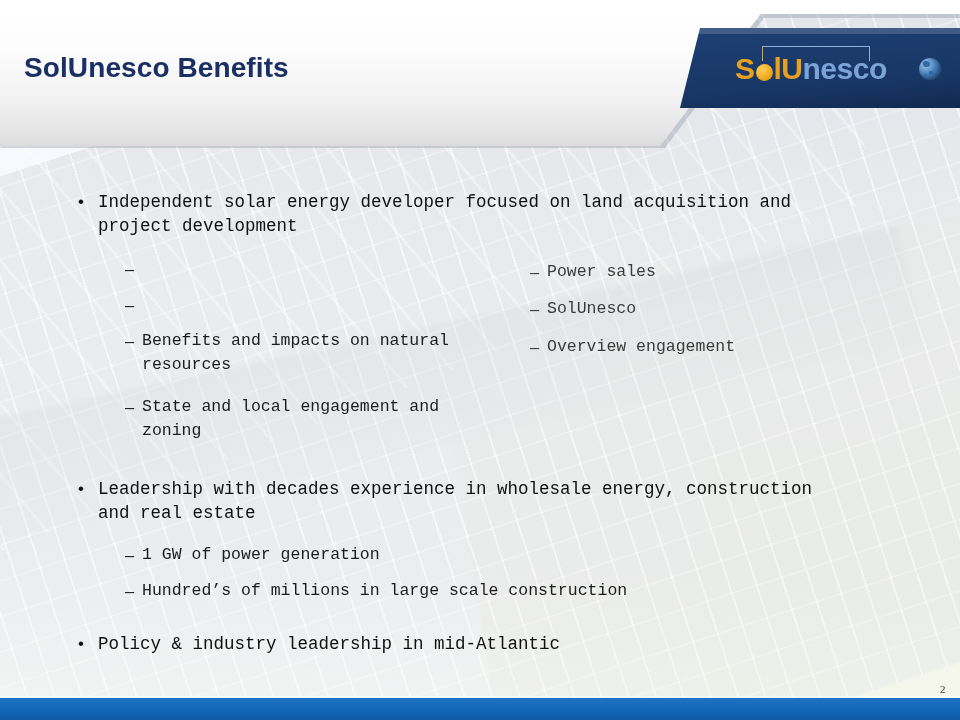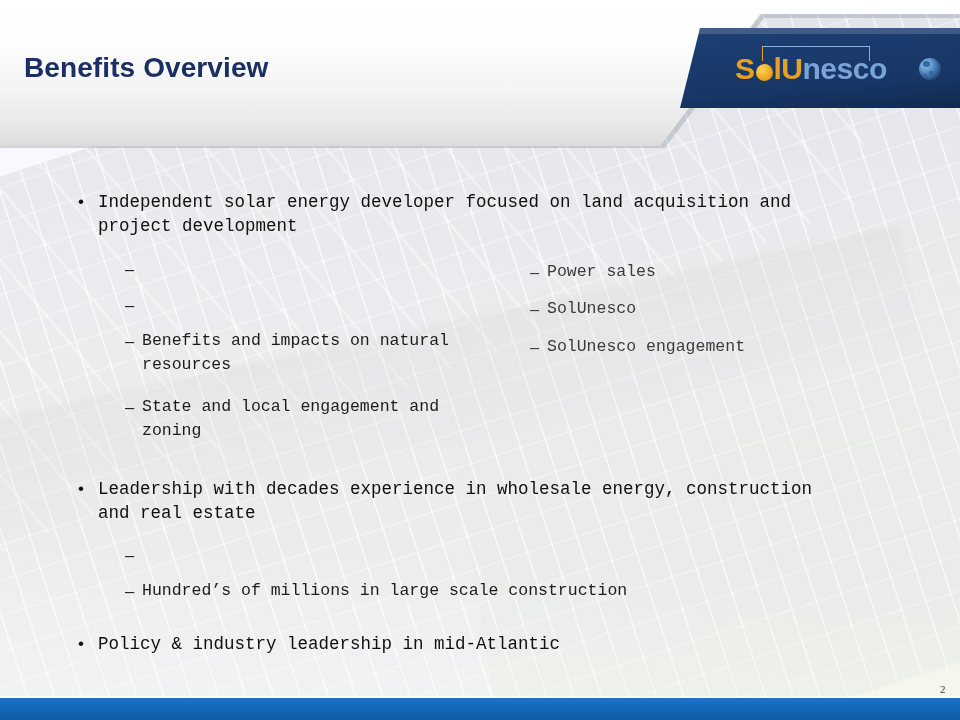--- a/index.html
+++ b/index.html
@@ -279,21 +279,21 @@
   </div>
   <div class="bg-wash"></div>
 
   <div class="header-band">
     <div class="header-white-shadow"></div>
     <div class="header-white"></div>
     <div class="header-navy"></div>
     <div class="header-navy-hl"></div>
   </div>
 
-  <div class="slide-title">Benefits Overview</div>
+  <div class="slide-title">SolUnesco Benefits</div>
 
   <div class="logo-wire"></div>
   <div class="logo">
     <span class="gold">S</span><span class="logo-sun"></span><span class="gold">lU</span><span class="blue">nesco</span>
   </div>
   <div class="logo-globe"></div>
 
   <div class="content">
 
     <div class="bullet-row lvl1" style="left:78px; top:42px; width:760px;">
@@ -326,30 +326,31 @@
       <span class="txt">Power sales</span>
     </div>
 
     <div class="bullet-row lvl2 muted" style="left:530px; top:149px; width:330px;">
       <span class="mark">–</span>
       <span class="txt">SolUnesco</span>
     </div>
 
     <div class="bullet-row lvl2 muted" style="left:530px; top:187px; width:330px;">
       <span class="mark">–</span>
-      <span class="txt">SolUnesco engagement</span>
+      <span class="txt">Overview engagement</span>
     </div>
 
     <div class="bullet-row lvl1" style="left:78px; top:329px; width:750px;">
       <span class="mark">•</span>
       <span class="txt">Leadership with decades experience in wholesale energy, construction and real estate</span>
     </div>
 
     <div class="bullet-row lvl2" style="left:125px; top:395px; width:420px;">
       <span class="mark">–</span>
+      <span class="txt">1 GW of power generation</span>
     </div>
 
     <div class="bullet-row lvl2" style="left:125px; top:431px; width:520px;">
       <span class="mark">–</span>
       <span class="txt">Hundred’s of millions in large scale construction</span>
     </div>
 
     <div class="bullet-row lvl1" style="left:78px; top:484px; width:600px;">
       <span class="mark">•</span>
       <span class="txt">Policy &amp; industry leadership in mid-Atlantic</span>

